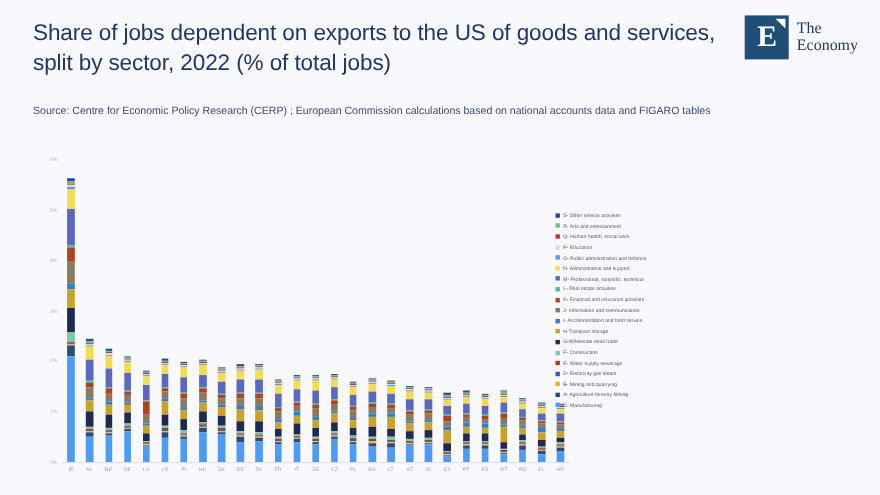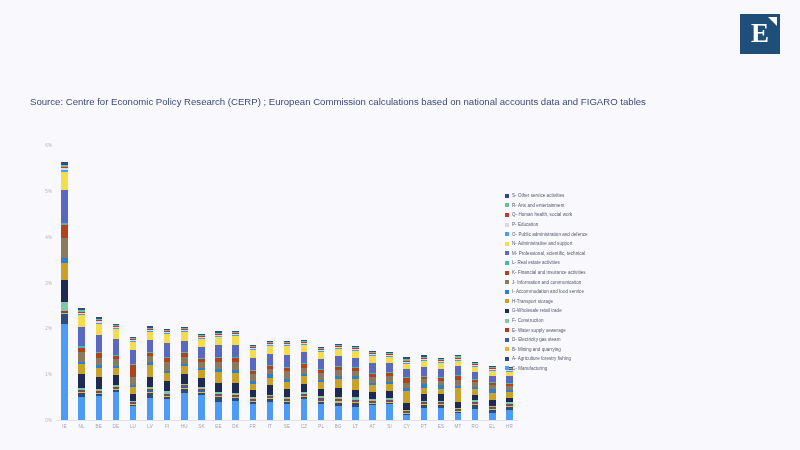--- a/index.html
+++ b/index.html
@@ -112,23 +112,28 @@
     font-size: 4.5px; color: #55566b; white-space: nowrap;
     letter-spacing: 0.05px;
   }
 </style>
 </head>
 <body>
 
 <div id="slide">
 
   <div id="header">
+    <div id="title">Share of jobs dependent on exports to the US of goods and services, split by sector, 2022 (% of total jobs)</div>
     <div id="logo">
       <div id="logo-mark">
         <span>E</span>
+      </div>
+      <div id="logo-text">
+        <div>The</div>
+        <div>Economy</div>
       </div>
     </div>
   </div>
 
   <div id="source">Source: Centre for Economic Policy Research (CERP) ; European Commission calculations based on national accounts data and FIGARO tables</div>
 
   <div id="chart">
     <div id="plot">
       <div id="yticks">
           <div class="ytick" style="top: 0px;">6%</div>

